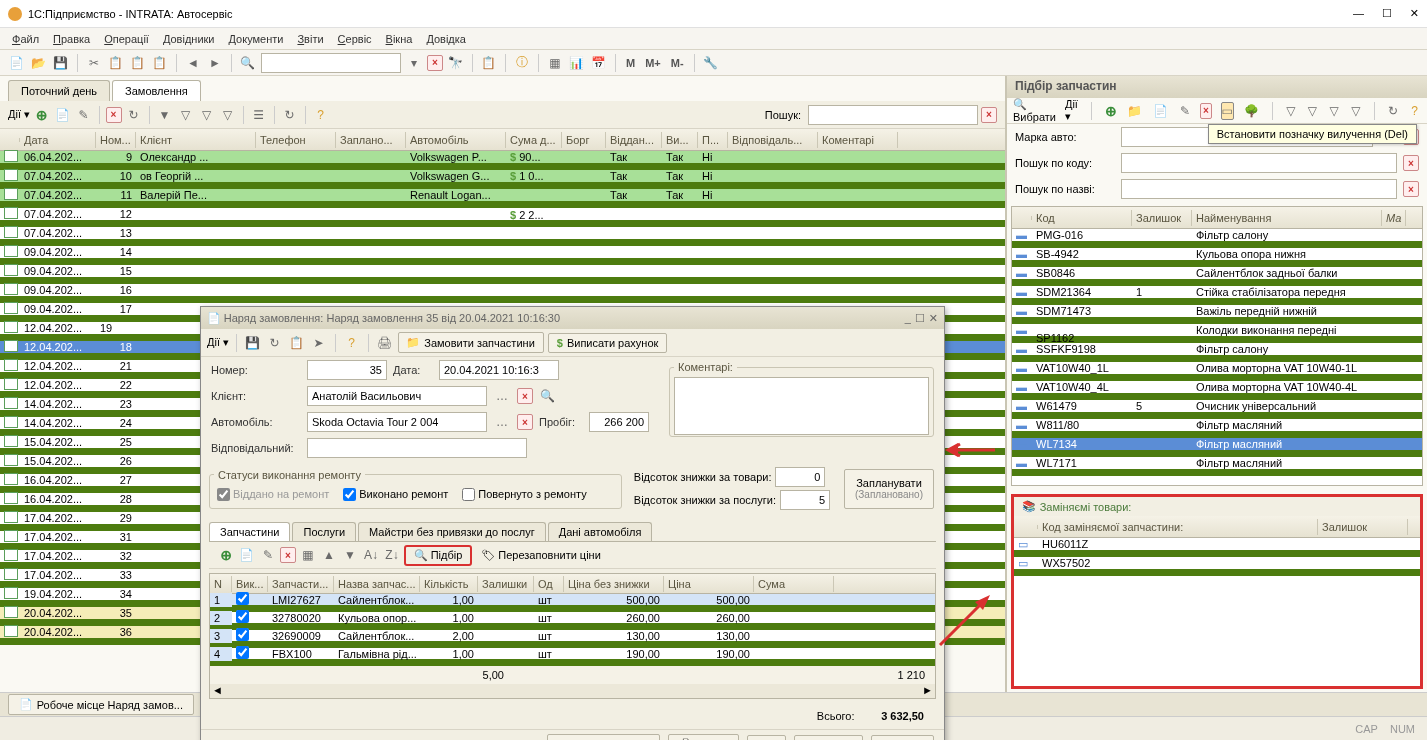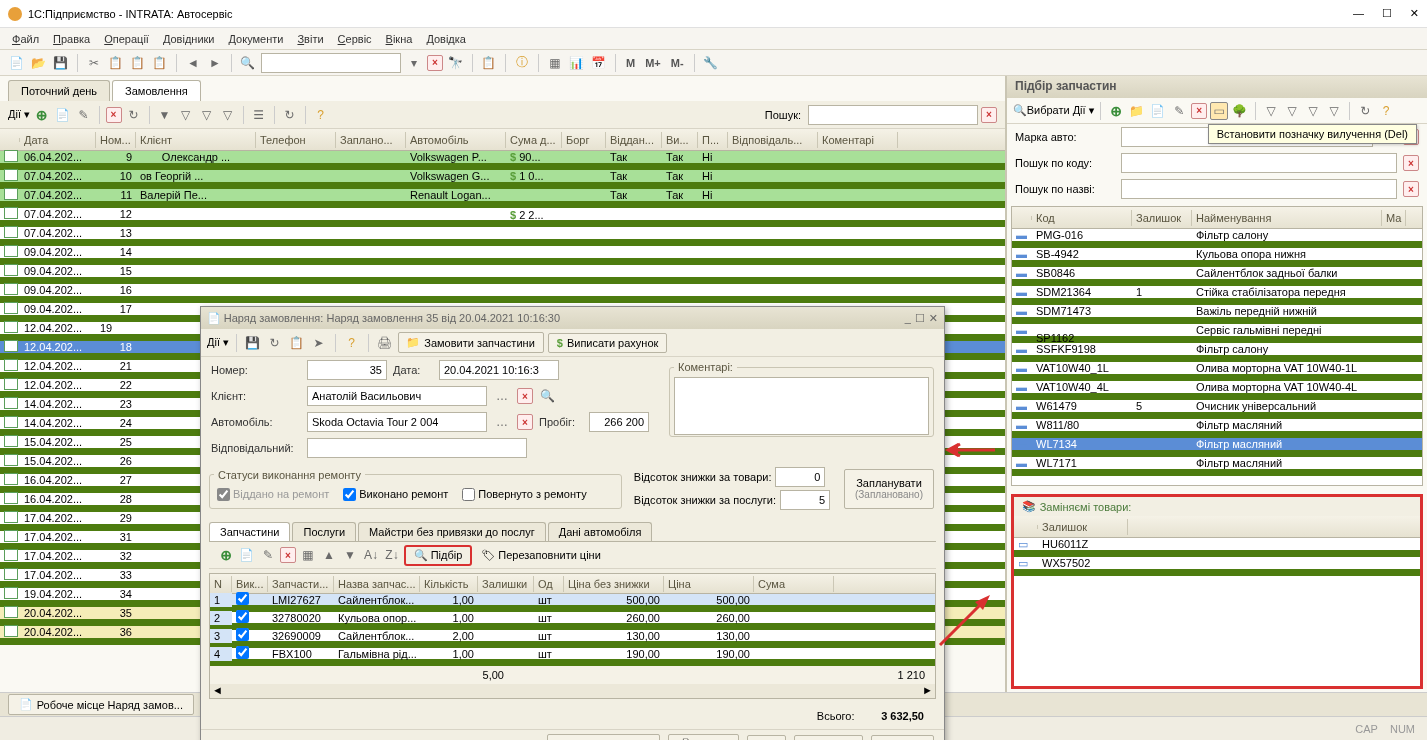--- a/index.html
+++ b/index.html
@@ -50,21 +50,21 @@
 .innertab.active{background:#fff}
 .pidbir{border:2px solid #d93030;border-radius:3px;padding:2px 8px;display:flex;align-items:center;gap:3px}
 .ordergrid{margin:4px 8px;border:1px solid #b8b4a3;background:#fff}
 .ordergrid .gridhead{height:20px}
 .ordergrid .gridrow{height:18px}
 .totalrow{display:flex;background:#f5f2e7;height:18px;align-items:center}
 .total-line{text-align:right;padding:6px 20px;font-size:12px}
 .modal-footer{height:30px;display:flex;align-items:center;justify-content:flex-end;padding:0 10px;gap:8px;border-top:1px solid #d8d4c6}
 .fbtn{padding:3px 10px;border:1px solid #b8b4a3;background:#f5f2e7;border-radius:2px}
 .rp-title{height:22px;background:linear-gradient(#e8e4d4,#d8d4c0);padding:3px 8px;font-size:12px;color:#555;font-weight:bold}
-.rp-tb{height:26px;display:flex;align-items:center;padding:0 6px;gap:3px;border-bottom:1px solid #d8d4c6}
+.rp-tb{height:26px;display:flex;align-items:center;padding:0 6px;gap:9px;border-bottom:1px solid #d8d4c6}
 .rp-filter{padding:3px 8px;display:flex;align-items:center;gap:6px}
 .rp-filter label{width:100px}
 .rp-filter .txtinput{flex:1}
 .rp-grid{border:1px solid #b8b4a3;margin:4px;background:#fff;height:280px;overflow:hidden}
 .rp-bottom{border:3px solid #d93030;margin:4px;height:195px;background:#fff}
 .rp-bottom-title{background:#f2efe3;padding:3px 8px;color:#4a7a3a;display:flex;align-items:center;gap:4px}
 .taskbar{position:absolute;bottom:24px;left:0;right:0;height:24px;background:#e8e4d4;display:flex;align-items:center;padding:0 8px;gap:6px;border-top:1px solid #ccc}
 .taskbtn{padding:3px 10px;border:1px solid #b8b4a3;background:#f5f2e7;border-radius:2px;display:flex;align-items:center;gap:4px;font-size:11px}
 .statusbar{position:absolute;bottom:0;left:0;right:0;height:24px;background:#f0ede2;border-top:1px solid #ccc;display:flex;align-items:center;justify-content:flex-end;padding:0 12px;gap:12px;color:#999;font-size:10px}
 .arrow{position:absolute;z-index:20}
@@ -176,21 +176,21 @@
           <div style="width: 36px;">Ви...</div>
           <div style="width: 30px;">П...</div>
           <div style="width: 90px;">Відповідаль...</div>
           <div style="width: 80px;">Коментарі</div>
         </div>
       <div id="ordersbody">
           <div class="gridrow green">
             <div style="width: 20px;"><span class="ico-doc"></span></div>
             <div style="width: 76px;">06.04.202...</div>
             <div style="width: 40px; text-align: right;">9</div>
-            <div style="width: 120px; text-align: center;">Олександр ...</div>
+            <div style="width: 120px;">Олександр ...</div>
             <div style="width: 80px;"></div>
             <div style="width: 70px;"></div>
             <div style="width: 100px;">Volkswagen P...</div>
             <div style="width: 56px;"><span class="dollar">$</span> 90...</div>
             <div style="width: 44px;"></div>
             <div style="width: 56px;">Так</div>
             <div style="width: 36px;">Так</div>
             <div style="width: 30px;">Ні</div>
             <div style="width: 90px;"></div>
             <div style="width: 80px;"></div>
@@ -839,21 +839,21 @@
         <label>Пошук по назві:</label>
         <input class="txtinput" style="">
         <span class="xbtn">×</span>
       </div>
     <div class="rp-grid">
       <div class="gridhead" id="rphead">
           <div style="width: 20px;"></div>
           <div style="width: 100px;">Код</div>
           <div style="width: 60px;">Залишок</div>
           <div style="width: 190px;">Найменування</div>
-          <div style="width: 24px;">Ма</div>
+          <div style="width: 24px; font-style: italic;">Ма</div>
         </div>
       <div id="rpbody">
           <div class="gridrow white">
             <div style="width: 20px;"><span style="color:#5b8dd6">▬</span></div>
             <div style="width: 100px;">PMG-016</div>
             <div style="width: 60px;"></div>
             <div style="width: 190px;">Фільтр салону</div>
             <div style="width: 24px;"></div>
           </div>
           <div class="gridrow white">
@@ -881,21 +881,21 @@
             <div style="width: 20px;"><span style="color:#5b8dd6">▬</span></div>
             <div style="width: 100px;">SDM71473</div>
             <div style="width: 60px;"></div>
             <div style="width: 190px;">Важіль передній нижній</div>
             <div style="width: 24px;"></div>
           </div>
           <div class="gridrow white">
             <div style="width: 20px;"><span style="color:#5b8dd6">▬</span></div>
             <div style="width: 100px; margin-top: 15px;">SP1162</div>
             <div style="width: 60px;"></div>
-            <div style="width: 190px;">Сервіс гальмівні передні</div>
+            <div style="width: 190px;">Колодки виконання передні</div>
             <div style="width: 24px;"></div>
           </div>
           <div class="gridrow white">
             <div style="width: 20px;"><span style="color:#5b8dd6">▬</span></div>
             <div style="width: 100px;">SSFKF9198</div>
             <div style="width: 60px;"></div>
             <div style="width: 190px;">Фільтр салону</div>
             <div style="width: 24px;"></div>
           </div>
           <div class="gridrow white">
@@ -942,20 +942,21 @@
           </div>
         </div>
     </div>
     <div class="rp-bottom">
       <div class="rp-bottom-title">
           <span>📚</span>
           <span>Заміняємі товари:</span>
         </div>
       <div class="gridhead" id="althead">
           <div style="width: 24px;"></div>
+          <div style="width: 280px;">Код заміняємої запчастини:</div>
           <div style="width: 90px;">Залишок</div>
         </div>
       <div id="altbody">
           <div class="gridrow white">
             <div style="width: 24px;"><span style="color:#5b8dd6">▭</span></div>
             <div style="width: 280px;">HU6011Z</div>
             <div style="width: 90px;"></div>
           </div>
           <div class="gridrow white">
             <div style="width: 24px;"><span style="color:#5b8dd6">▭</span></div>

